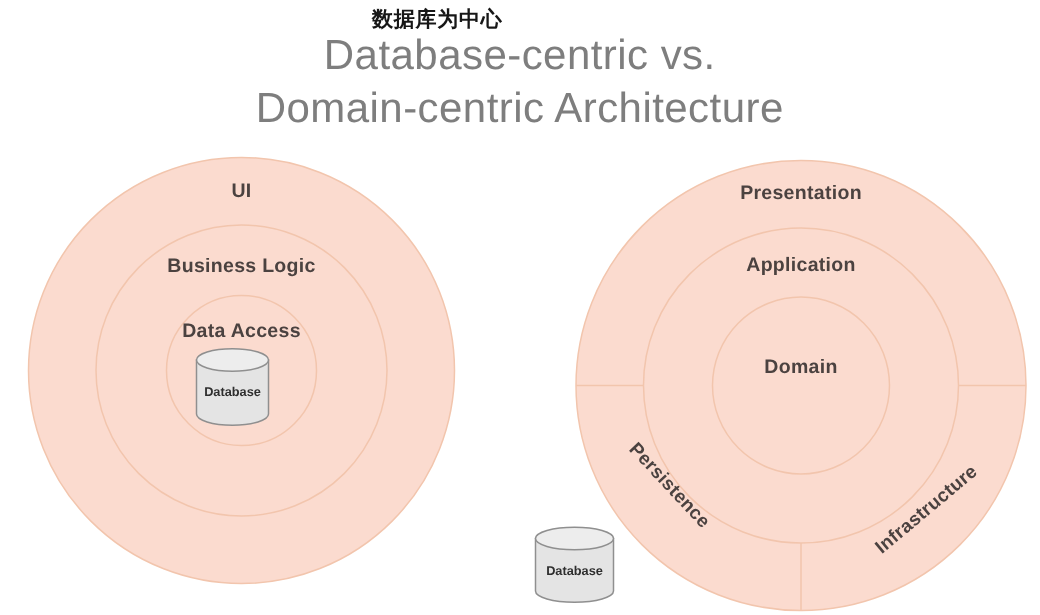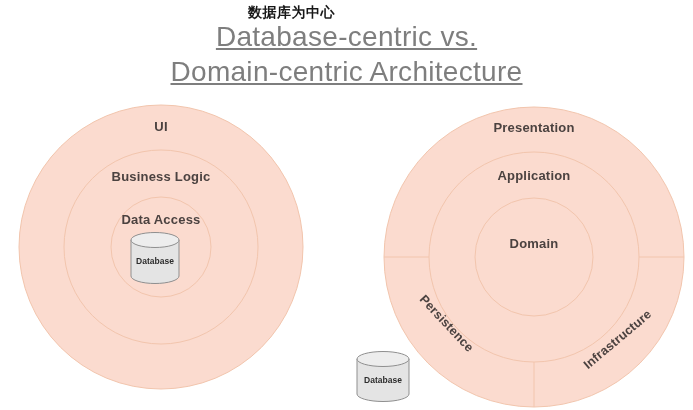--- a/index.html
+++ b/index.html
@@ -41,21 +41,20 @@
     top: 20px;
     width: 693px;
     text-align: center;
     font-family: "Liberation Sans", sans-serif;
     font-size: 28px;
     font-weight: 400;
     color: #7e7e7e;
     line-height: 1.24;
     letter-spacing: 0.3px;
     white-space: pre-line;
-    text-decoration: underline;
   }
 
   
   svg.diagram {
     position: absolute;
     left: 0; top: 0;
   }
 
   .ring-fill  { fill: #fbdbcf; }
   .ring-line  { fill: none; stroke: #f2c5ad; stroke-width: 1; }

